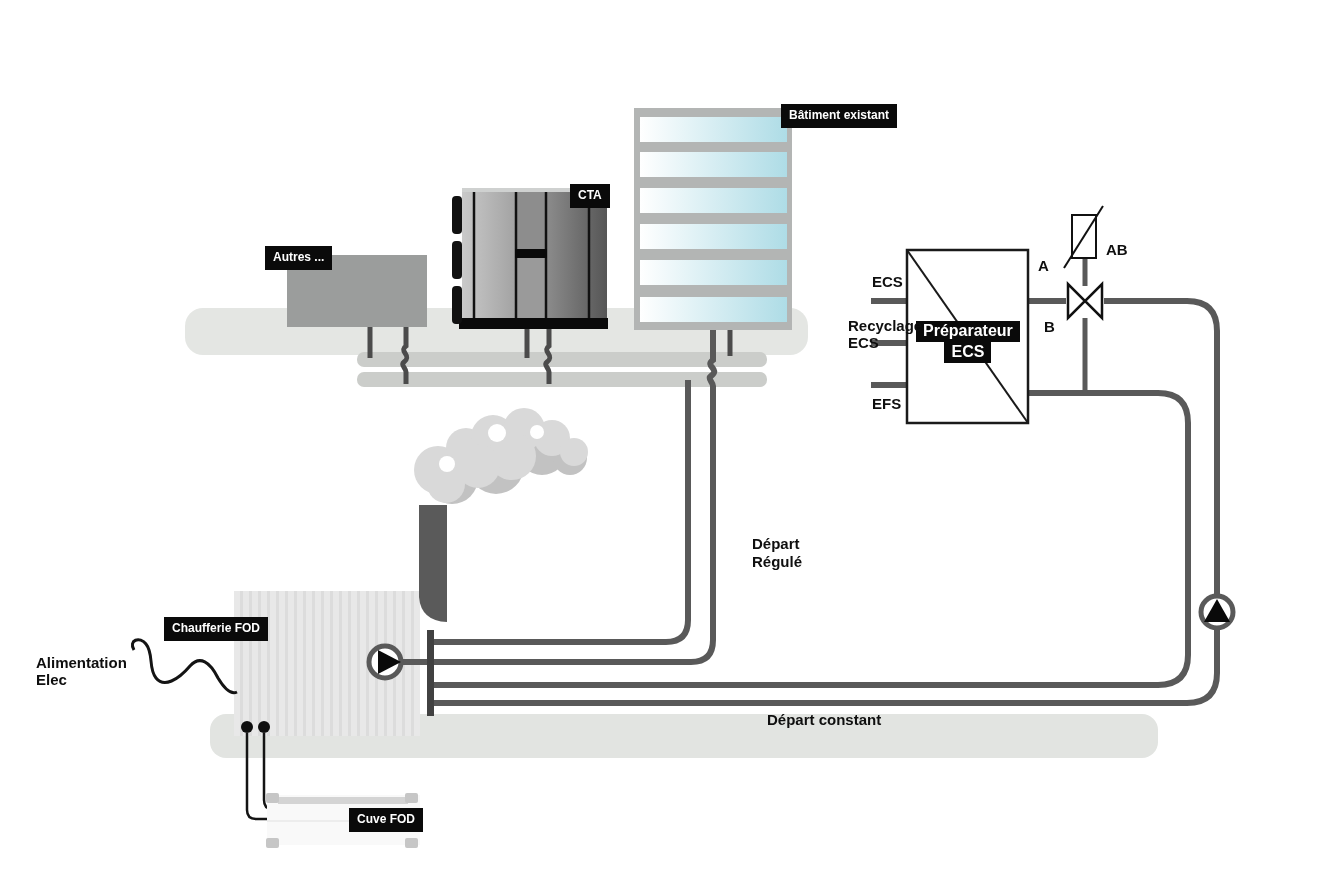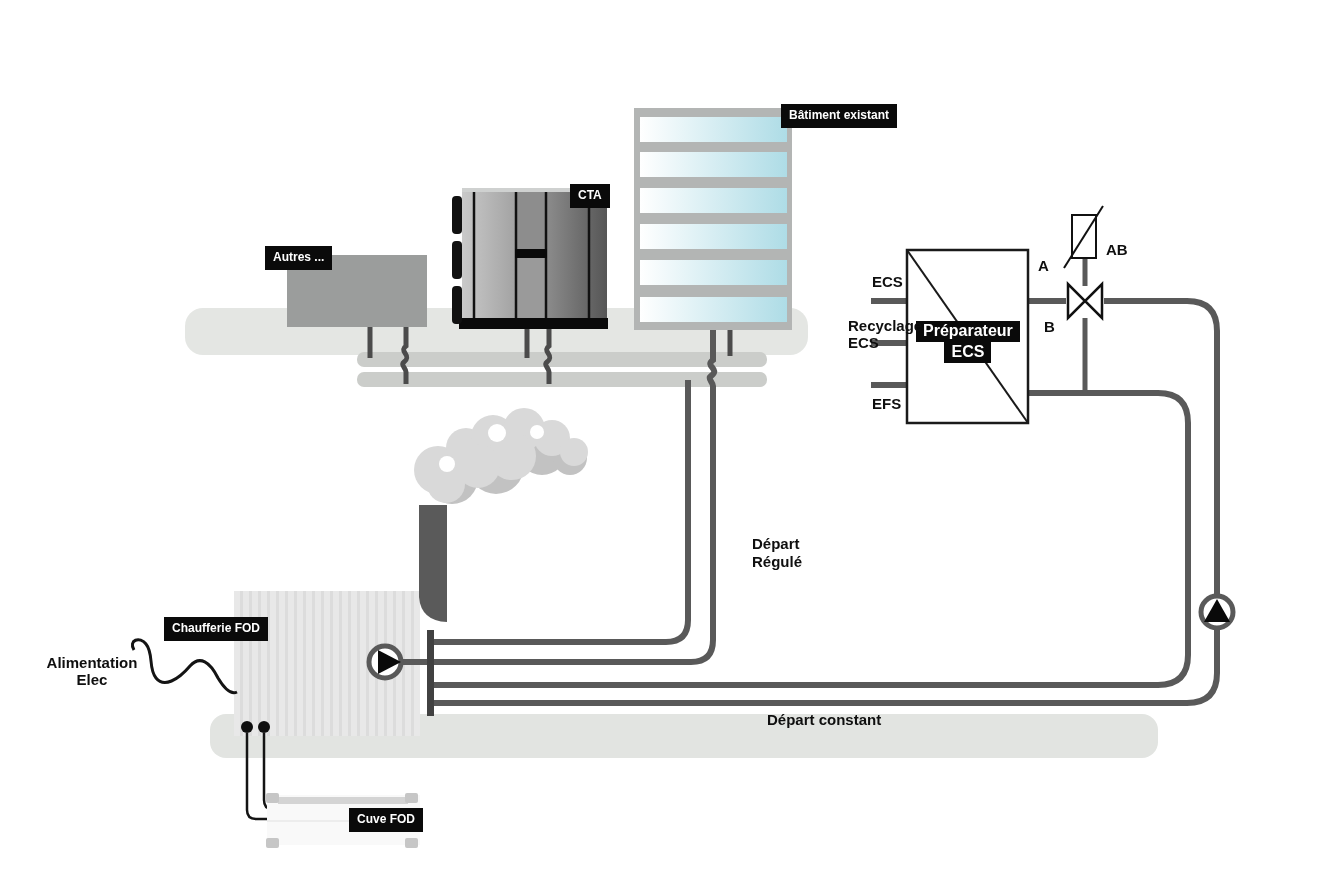--- a/index.html
+++ b/index.html
@@ -24,21 +24,21 @@
 
   
   .lbl{position:absolute;white-space:nowrap;}
   .tag{background:var(--label_bg,#0a0a0a);color:var(--label_text,#fff);
        font-weight:bold;font-size:12px;line-height:19px;padding:2px 8px 3px;}
   .tagcol{display:flex;flex-direction:column;align-items:center;}
   .tagcol .tagline{background:var(--label_bg,#0a0a0a);color:var(--label_text,#fff);
        font-weight:bold;font-size:16px;line-height:18px;padding:1px 7px 2px;}
   .ann{color:#0f0f0f;font-weight:bold;font-size:15px;line-height:17px;}
   .ann .line{display:block;}
-  .right{text-align:center;}
+  .right{text-align:left;}
 </style>
 </head>
 <body>
 
 <div id="stage">
 
   <svg id="diagram" width="1334" height="889" viewBox="0 0 1334 889">
     <defs>
       <linearGradient id="winGrad" x1="0" y1="0" x2="1" y2="0">
         <stop offset="0" stop-color="#ffffff"></stop>

